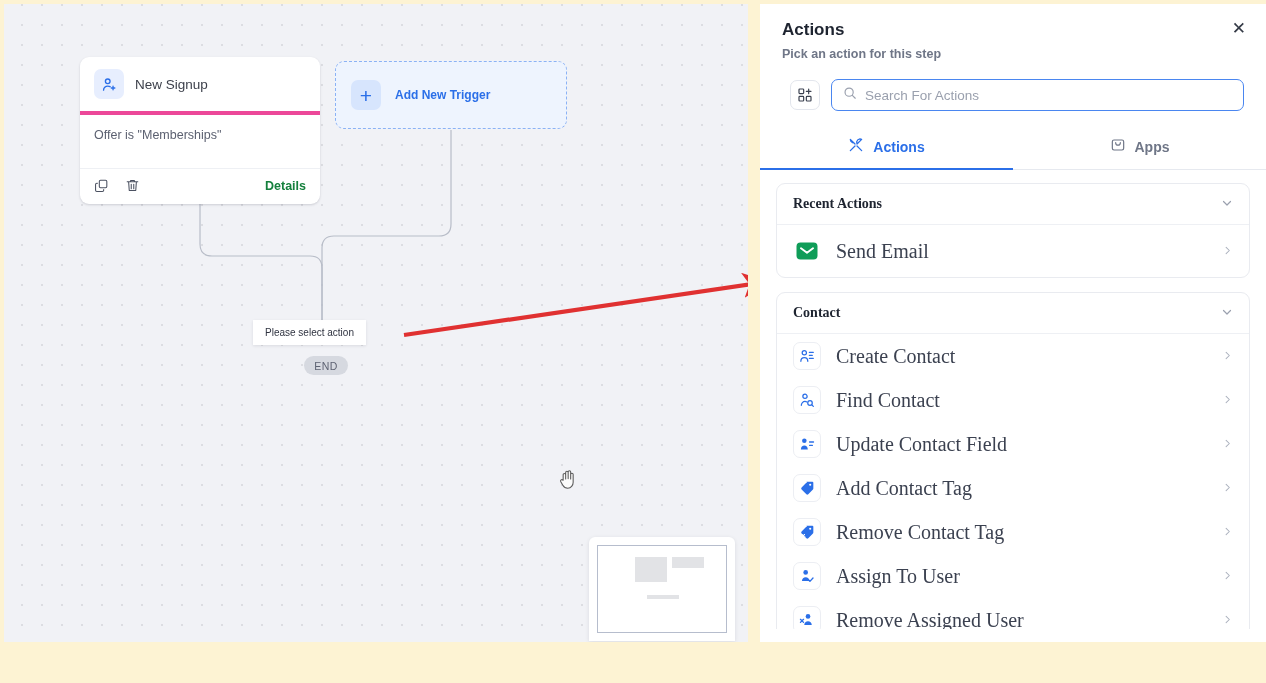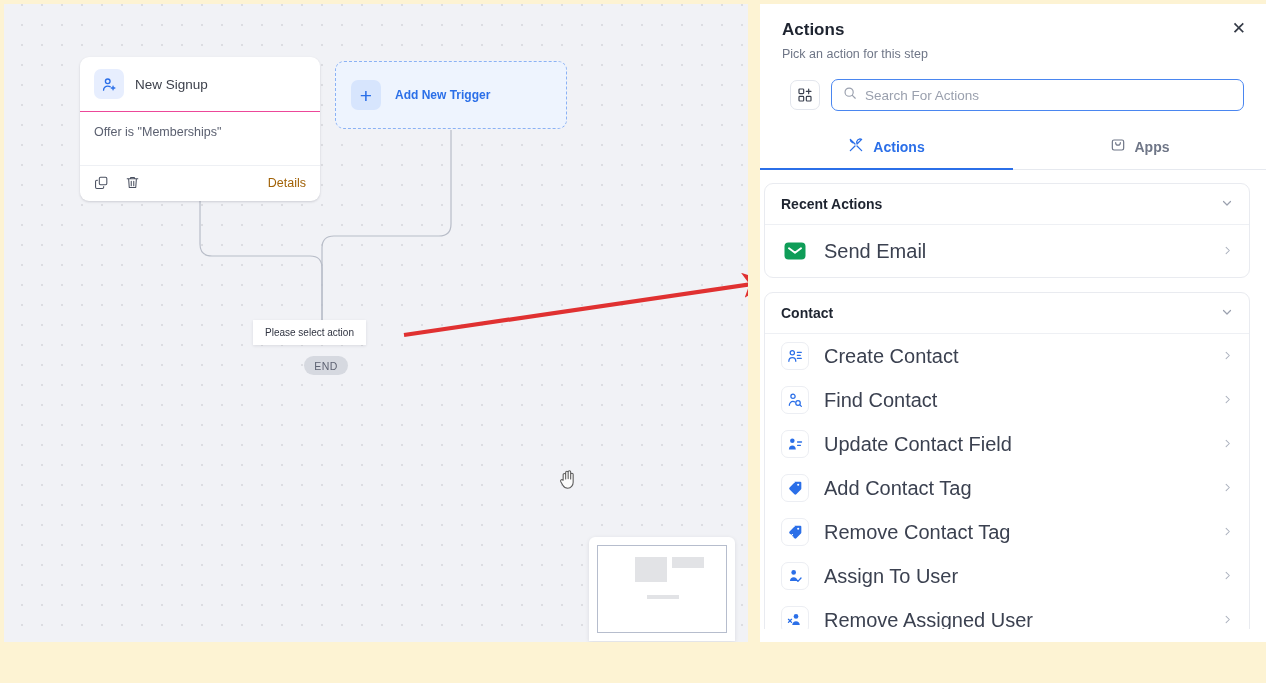--- a/index.html
+++ b/index.html
@@ -37,41 +37,41 @@
     position: absolute;
     background: #fff;
     border-radius: 9px;
     box-shadow: 0 1px 3px rgba(16,24,40,.10), 0 1px 2px rgba(16,24,40,.06);
     overflow: hidden;
   }
   #trigger-card { left: 76px; top: 53px; width: 240px; }
   .node-head {
     display: flex; align-items: center; gap: 11px;
     padding: 12px 14px;
-    border-bottom: 1px solid #ec4899;
+    border-bottom: 4px solid #ec4899;
   }
   .node-head-icon {
     width: 30px; height: 30px; border-radius: 7px;
     background: #e7eefe;
     display: flex; align-items: center; justify-content: center;
     flex: 0 0 auto;
   }
   .node-head-title { font-size: 13.5px; color: #3b3f4a; }
   .node-body {
     padding: 13px 14px 26px 14px;
     font-size: 12.5px; color: #5b6070;
     border-bottom: 1px solid #eef0f4;
   }
   .node-foot {
     display: flex; align-items: center;
     padding: 9px 14px 11px 14px;
   }
   .node-foot .ic { margin-right: 16px; cursor: pointer; display:flex; }
   .node-foot .spacer { flex: 1; }
-  .details-link { font-size: 12.5px; color: #a16207; font-weight: normal; cursor: pointer; }
+  .details-link { font-size: 12.5px; color: #15803d; font-weight: bold; cursor: pointer; }
 
   
   #add-trigger {
     position: absolute; left: 331px; top: 57px;
     width: 232px; height: 68px;
     border: 1.6px dashed #8bb2f5;
     border-radius: 9px;
     background: #eef4fe;
     display: flex; align-items: center; gap: 14px;
     padding-left: 15px;
@@ -132,21 +132,21 @@
   
   #panel {
     position: absolute;
     left: 760px; top: 4px;
     width: 506px; height: 674px;
     background: #fff;
     overflow: hidden;
   }
   #panel-header { padding: 16px 22px 0 22px; position: relative; }
   #panel-title { font-size: 17px; font-weight: bold; color: #1e2430; }
-  #panel-subtitle { font-size: 12.5px; color: #6f7687; margin-top: 7px; }
+  #panel-subtitle { font-size: 12.5px; color: #6f7687; margin-top: 7px; font-weight: bold; }
   #panel-close {
     position: absolute; right: 20px; top: 16px;
     font-size: 17px; color: #343a46; cursor: pointer; line-height: 1;
   }
 
   #search-row {
     display: flex; align-items: center; gap: 11px;
     padding: 18px 22px 0 30px;
   }
   #grid-btn {
@@ -178,23 +178,24 @@
     flex: 1; display: flex; align-items: center; justify-content: center; gap: 9px;
     padding: 9px 0 12px 0;
     font-size: 14px; font-weight: bold; color: #6f7687;
     cursor: pointer;
     border-bottom: 2.5px solid transparent;
     margin-bottom: -1px;
   }
   .tab.active { color: #2b6fe8; border-bottom-color: #2b6fe8; }
 
   #panel-list {
-    padding: 13px 16px 0 4px;
+    padding: 13px 16px 0 16px;
     height: 459px;
     overflow: hidden;
+    font-family: Liberation Serif, serif;
   }
   .group {
     border: 1px solid #e9ebf0;
     border-radius: 9px;
     margin-bottom: 14px;
     background: #fff;
     overflow: hidden;
   }
   .group-head {
     display: flex; align-items: center;

